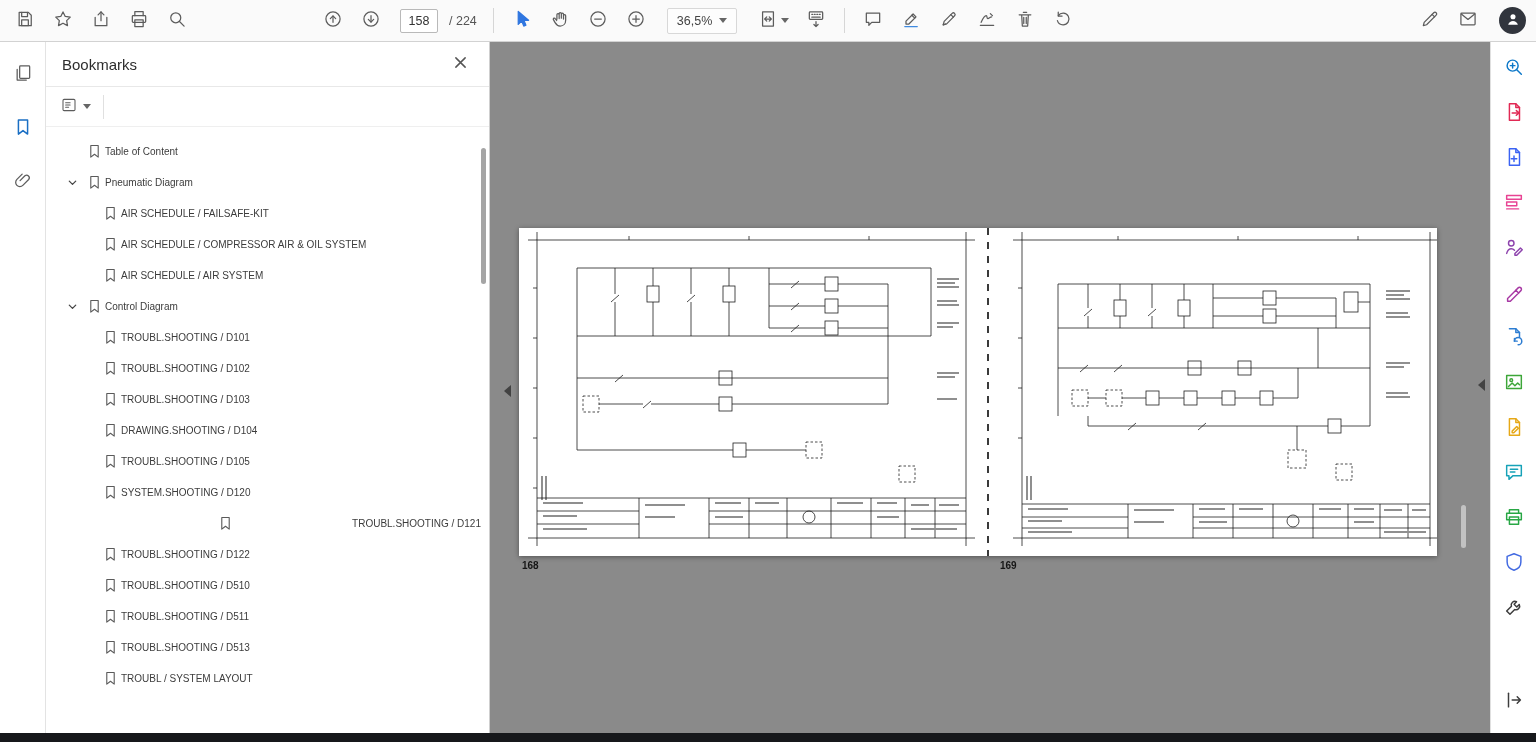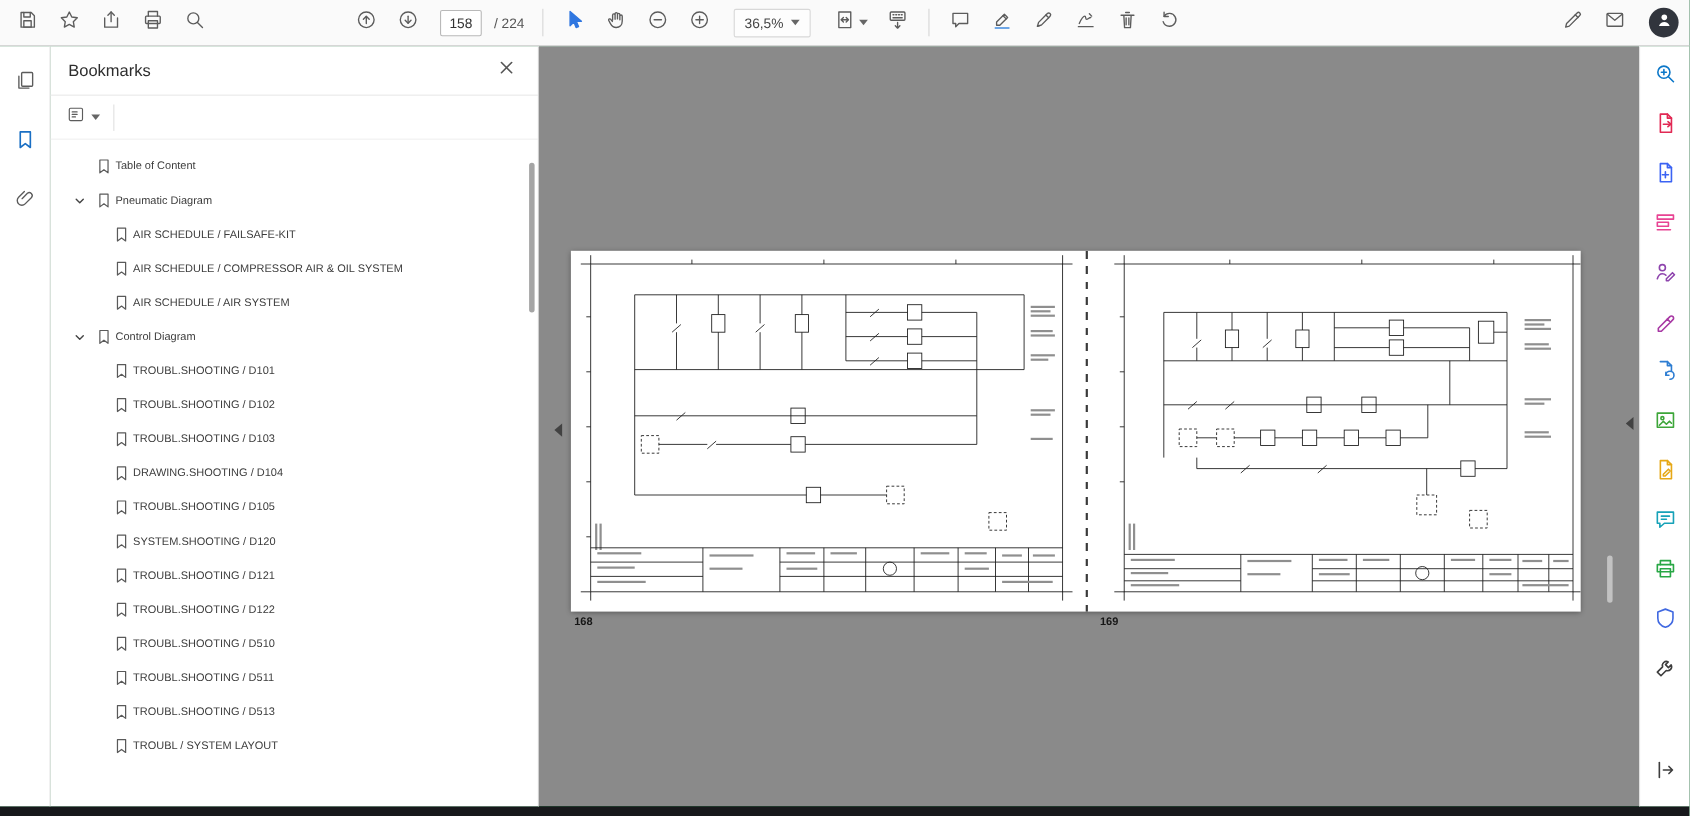--- a/index.html
+++ b/index.html
@@ -1,17 +1,17 @@
 <!DOCTYPE html>
 <html><head>
 <meta charset="utf-8">
 <style>
   * { margin:0; padding:0; box-sizing:border-box; }
   html,body { background:#dcdcdc; }
-  #app { position:relative; width:1536px; height:742px; background:#15803d;
+  #app { position:relative; width:1536px; height:742px; background:#5eead4;
          font-family:"Liberation Sans", sans-serif; overflow:hidden; }
 
   
   .toolbar { position:absolute; top:0; left:0; right:0; height:42px; background:#fafafa;
              border-bottom:1px solid #d2d2d2; display:flex; align-items:center; z-index:5; }
   .tb-group { display:flex; align-items:center; }
   .tb-btn { width:38px; height:32px; display:flex; align-items:center; justify-content:center;
             border-radius:3px; cursor:pointer; }
   .tb-btn svg { width:20px; height:20px; stroke:#5c5c5c; fill:none; stroke-width:1.5;
                 stroke-linecap:round; stroke-linejoin:round; }
@@ -419,21 +419,21 @@
         </div>
         <div class="bm-row" style="padding-left: 32px;">
           <span class="bm-chev"></span>
           <span class="bm-ic">
             <svg viewBox="0 0 14 16">
               <path d="M3 1.5h8V14l-4-3-4 3z" fill="none" stroke="#5a5a5a" stroke-width="1.2" stroke-linejoin="round"></path>
             </svg>
           </span>
           <span class="bm-label">SYSTEM.SHOOTING / D120</span>
         </div>
-        <div class="bm-row" style="padding-left: 32px;">
+        <div class="bm-row" style="padding-left: 32px; justify-content: space-between;">
           <span class="bm-chev"></span>
           <span class="bm-ic">
             <svg viewBox="0 0 14 16">
               <path d="M3 1.5h8V14l-4-3-4 3z" fill="none" stroke="#5a5a5a" stroke-width="1.2" stroke-linejoin="round"></path>
             </svg>
           </span>
           <span class="bm-label">TROUBL.SHOOTING / D121</span>
         </div>
         <div class="bm-row" style="padding-left: 32px;">
           <span class="bm-chev"></span>

